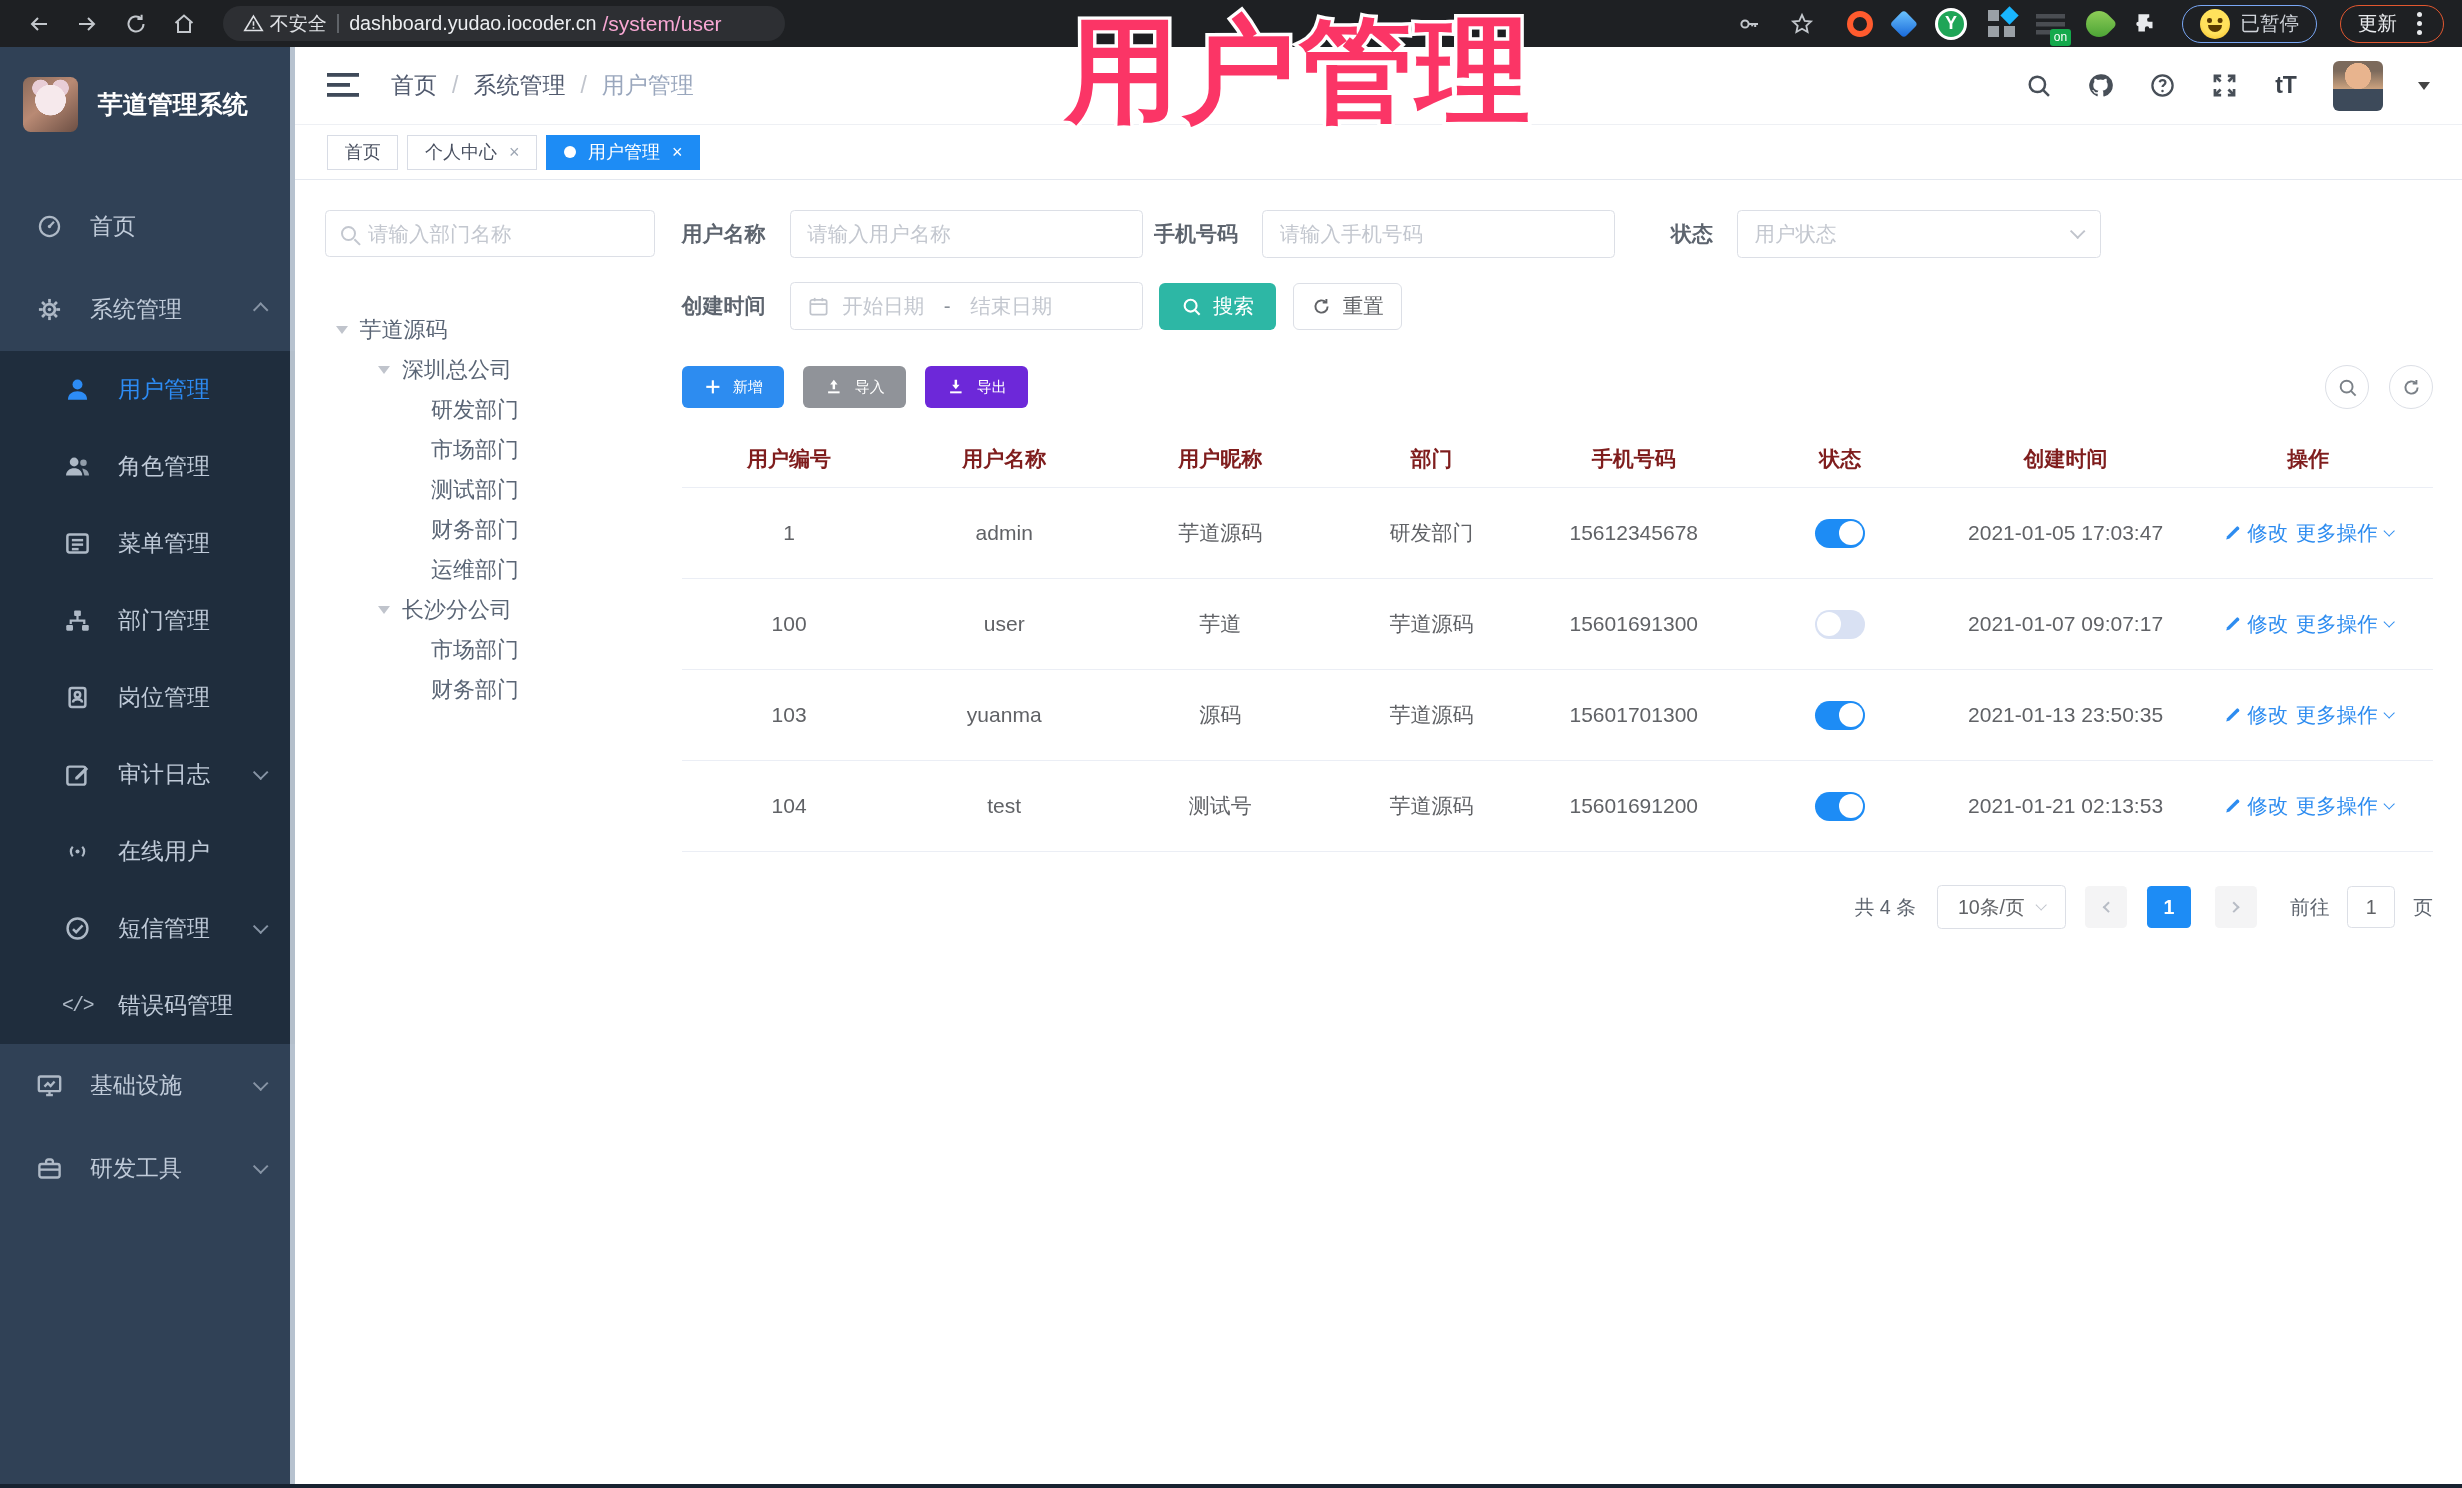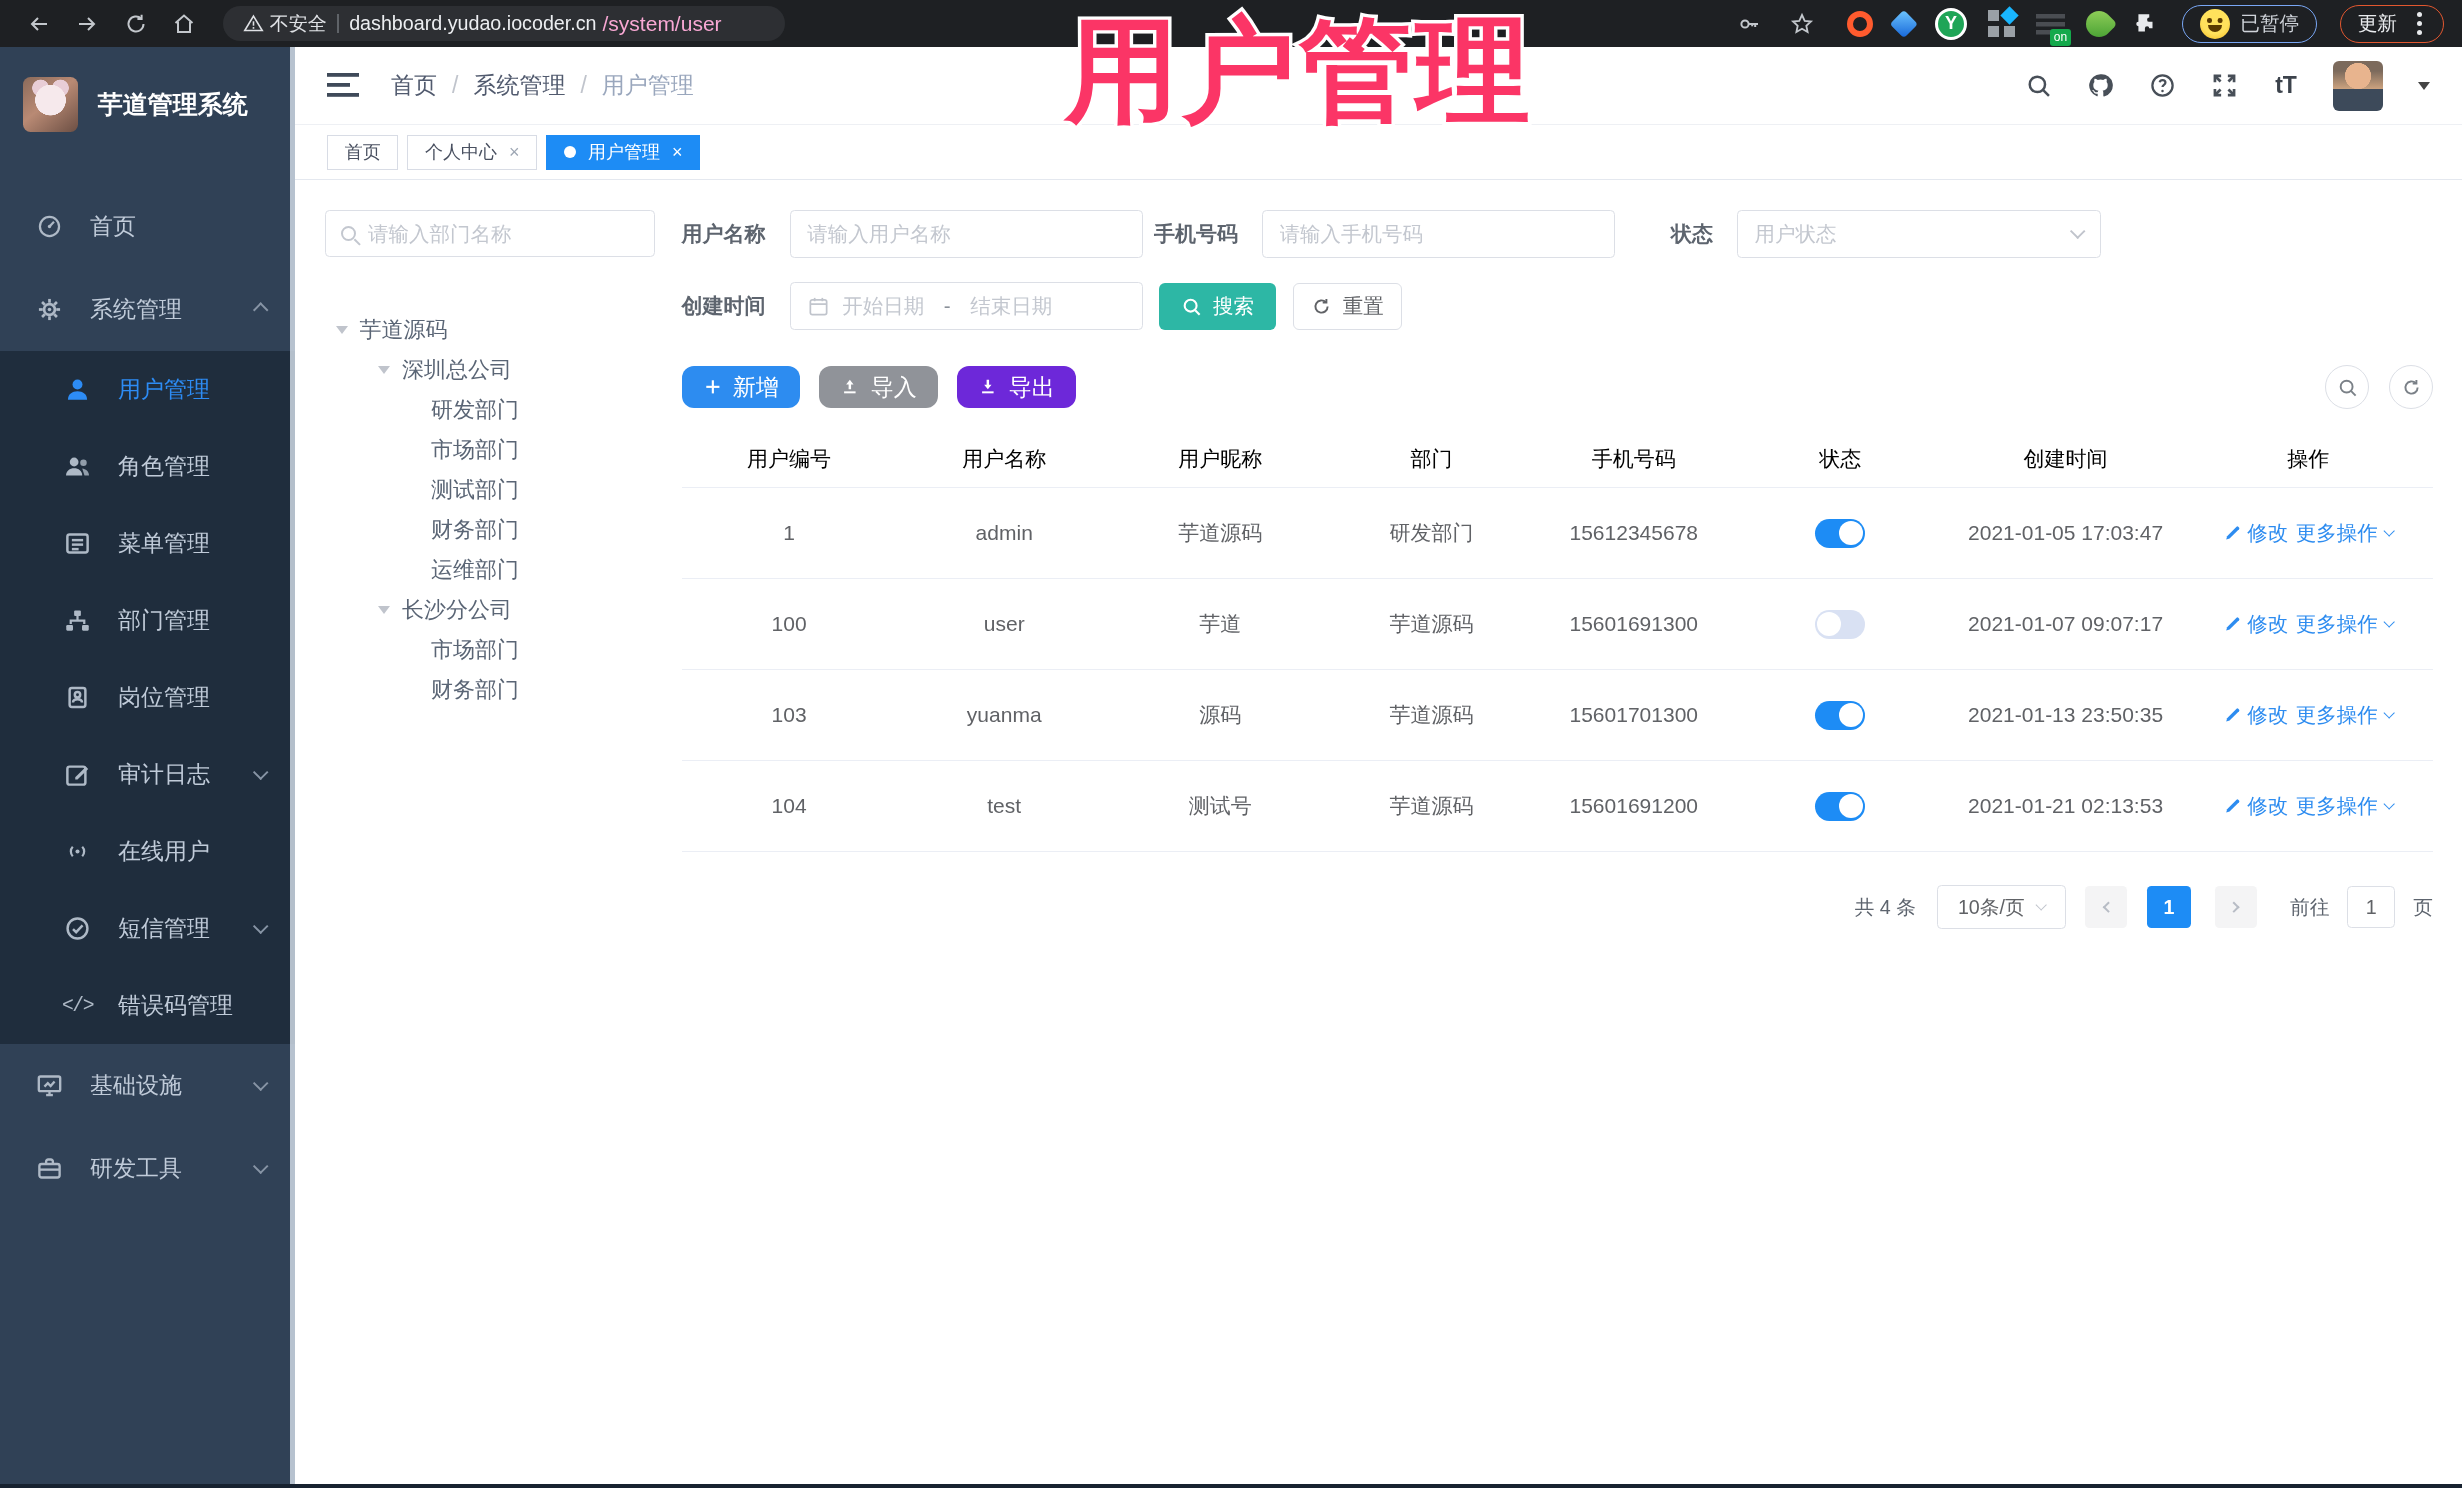--- a/index.html
+++ b/index.html
@@ -123,32 +123,32 @@
 .sel-caret{margin-left:auto;color:#c0c4cc}
 .ml15{margin-left:11.4px}.ml74{margin-left:56px}
 .cal{color:#c0c4cc;width:23px;height:23px;flex-shrink:0}
 .dsep{color:#8a9099;margin:0 7.6px;flex:0}
 .btn{height:47px;border-radius:6px;display:flex;align-items:center;justify-content:center;gap:10.6px;font-size:20.5px;cursor:pointer;border:0}
 .btn svg{width:21px;height:21px}
 .btn-search{width:117px;background:#2db7a5;color:#fff;margin-left:16.7px}
 .btn-reset{width:109px;background:#fff;border:0.8px solid #dcdfe6;color:#606266;margin-left:16.7px}
 
 .toolbar{margin-top:35px;display:flex;align-items:center}
-.btn-sm{height:42px;border-radius:12px;color:#fff;display:flex;align-items:center;gap:10.6px;padding:0 21px;font-size:23px;cursor:pointer;border:0}
+.btn-sm{height:42px;border-radius:6px;color:#fff;display:flex;align-items:center;gap:10.6px;padding:0 21px;font-size:15px;cursor:pointer;border:0}
 .btn-sm svg{width:19.7px;height:19.7px}
 .b-add{background:#2d8cf0}
 .b-imp{background:#909399;margin-left:19.7px}
 .b-exp{background:#6d28d9;margin-left:19.7px}
 .tool-circles{margin-left:auto;display:flex;gap:19.7px}
 .circ{width:44px;height:44px;border-radius:50%;border:0.8px solid #dcdfe6;display:flex;align-items:center;justify-content:center;color:#7a8087;cursor:pointer;background:#fff}
 .circ svg{width:21px;height:21px}
 
 .table{margin-top:21px}
 .thead,.trow{display:grid;grid-template-columns:284fr 284fr 286fr 272fr 262fr 283fr 312fr 329fr;align-items:center}
-.thead{height:58px;border-bottom:0.8px solid #ebeef5;font-weight:normal;color:#000000;font-size:21px}
+.thead{height:58px;border-bottom:0.8px solid #ebeef5;font-weight:bold;color:#7f1d1d;font-size:21px}
 .trow{height:91px;border-bottom:0.8px solid #ebeef5;font-size:21px;color:#606266}
 .tc{text-align:center;overflow:hidden;white-space:nowrap}
 .switch{width:50px;height:29px;border-radius:14.4px;position:relative;display:inline-block;cursor:pointer;vertical-align:middle}
 .switch::after{content:"";position:absolute;top:2.3px;width:24px;height:24px;border-radius:50%;background:#fff}
 .switch.on{background:#1d8cf5}.switch.on::after{right:2.3px}
 .switch.off{background:#d9e1f3}.switch.off::after{left:2.3px}
 .ops{display:flex;align-items:center;justify-content:center;gap:7.6px;color:#2d8cf0;font-size:20.5px;white-space:nowrap}
 .ops .lnk{display:flex;align-items:center;gap:4.5px;cursor:pointer}
 .ops svg{width:19.7px;height:19.7px}
 .chev-sm{width:8.3px;height:8.3px;border-right:1.9px solid currentColor;border-bottom:1.9px solid currentColor;display:inline-block;transform:rotate(45deg);margin-left:3px;margin-top:-4.5px}

